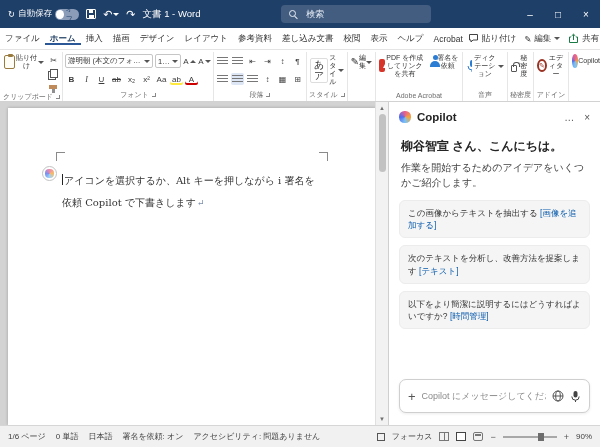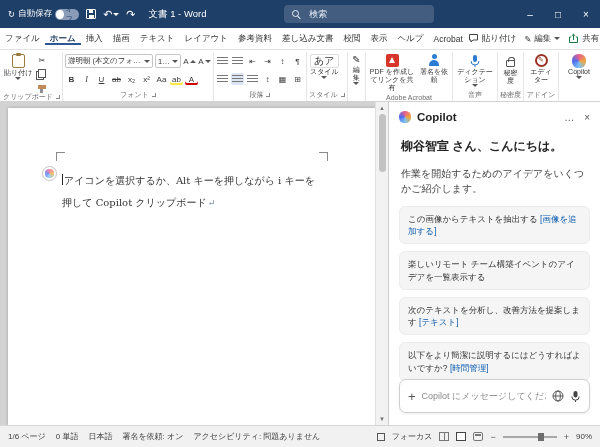--- a/index.html
+++ b/index.html
@@ -10,21 +10,21 @@
 
 .titlebar{height:28px;background:#1e3f68;display:flex;align-items:center;color:#fff;padding-left:8px;gap:7px;flex:0 0 auto}
 .autosave{display:flex;align-items:center;gap:3px;font-size:8.5px}
 .pill{width:24px;height:11px;border-radius:6px;background:#8b9cb8;display:flex;align-items:center;padding:1px;gap:2px}
 .knob{width:9px;height:9px;border-radius:50%;background:#fff}
 .pill span{font-size:7px;color:#1e3f68}
 .tb-ico{color:#fff;font-size:11px;display:flex;align-items:center;gap:1px;cursor:default}
 .floppy{width:10px;height:10px;border:1px solid #fff;border-radius:1px;position:relative;display:inline-block}
 .floppy:before{content:"";position:absolute;top:0;left:2px;width:4px;height:3px;background:#fff}
 .floppy:after{content:"";position:absolute;bottom:0;left:2px;width:5px;height:3px;background:#fff}
-.doc-title{font-size:9.5px;margin-left:6px;white-space:nowrap}
+.doc-title{font-size:9.5px;white-space:nowrap}
 .search{margin:0 auto;width:150px;height:18px;background:rgba(255,255,255,.16);border-radius:4px;display:flex;align-items:center;gap:8px;padding:0 8px;font-size:9px;color:#e8edf5}
 .mag{width:9px;height:9px;position:relative;display:inline-block;flex:0 0 auto}
 .mag:before{content:"";position:absolute;width:5px;height:5px;border:1px solid #e8edf5;border-radius:50%;left:0;top:0}
 .mag:after{content:"";position:absolute;width:4px;height:1px;background:#e8edf5;transform:rotate(45deg);left:5px;top:7px}
 .win-controls{display:flex;height:28px;margin-left:4px}
 .win-controls span{width:28px;display:flex;align-items:center;justify-content:center;font-size:10px;color:#fff}
 
 
 .tabrow{height:22px;background:#fff;display:flex;align-items:stretch;border-bottom:1px solid #e4e4e4;flex:0 0 auto}
 .tabs{display:flex;align-items:center}
@@ -35,21 +35,21 @@
 .dd{width:0;height:0;border-left:3px solid transparent;border-right:3px solid transparent;border-top:3.5px solid #555;display:inline-block}
 .dd-up{width:0;height:0;border-left:3px solid transparent;border-right:3px solid transparent;border-bottom:3.5px solid #555;display:inline-block}
 
 
 .ribbon{height:52px;background:#fff;display:flex;align-items:stretch;padding:2px 1px 0;border-bottom:1px solid #d2d2d2;overflow:hidden;flex:0 0 auto}
 .rgroup{display:flex;flex-direction:column;border-right:1px solid #e6e6e6;padding:1px 2px 0}
 .rg-content{flex:1;display:flex;align-items:flex-start;gap:2px}
 .rg-content.col{flex-direction:column;gap:2px}
 .rg-label{height:12px;font-size:7px;color:#6d6d6d;display:flex;align-items:center;justify-content:center;gap:3px;white-space:nowrap}
 .dlgico{width:4px;height:4px;border-right:1px solid #888;border-bottom:1px solid #888;display:inline-block}
-.bigbtn{display:flex;flex-direction:column;align-items:center;justify-content:flex-start;font-size:7px;color:#333;padding:1px 1px;line-height:1.15;text-align:center;border-radius:2px;cursor:default}
+.bigbtn{display:flex;flex-direction:row;align-items:center;justify-content:flex-start;font-size:7px;color:#333;padding:1px 1px;line-height:1.15;text-align:center;border-radius:2px;cursor:default}
 .smallcol{display:flex;flex-direction:column;gap:1px;padding-top:1px}
 .sbtn{min-width:13px;height:12px;display:flex;align-items:center;justify-content:center;font-size:8px;border-radius:2px;color:#3a3a3a;gap:1px;cursor:default}
 .fontrow{display:flex;gap:2px;align-items:center;height:16px}
 .combo{border:1px solid #c6c6c6;border-radius:2px;height:14px;display:flex;align-items:center;font-size:7.5px;padding:0 2px;gap:2px;background:#fff;color:#333}
 .combo .txt{overflow:hidden;white-space:nowrap;text-overflow:ellipsis}
 .clipico{width:13px;height:14px;border:1px solid #9a7b3f;border-radius:2px;background:#fffdf5;position:relative;margin-bottom:1px}
 .clipico:before{content:"";position:absolute;top:-2px;left:3px;width:5px;height:3px;background:#9a7b3f;border-radius:1px}
 .copyico{width:8px;height:9px;border:1px solid #555;background:#fff;box-shadow:-2px 2px 0 -1px #fff,-2px 2px 0 0 #555;margin:1px 2px 0 3px;display:inline-block}
 .brushico{width:8px;height:4px;background:#c08a5a;position:relative;display:inline-block;margin-top:2px}
 .brushico:after{content:"";position:absolute;left:2.5px;top:4px;width:3px;height:4px;background:#8f8f8f}
@@ -81,21 +81,21 @@
 .vscroll{position:absolute;right:212px;top:0;bottom:0;width:13px;background:#f2f2f2;border-left:1px solid #e0e0e0;display:flex;flex-direction:column;align-items:center}
 .vscroll .arr{font-size:6px;color:#707070;padding:3px 0}
 .vscroll .thumb{width:7px;height:58px;background:#c2c2c2;border-radius:4px}
 .vscroll .arr.btm{margin-top:auto}
 
 
 .cpanel{position:absolute;right:0;top:0;bottom:0;width:212px;background:#fff;border-left:1px solid #cfcfcf;display:flex;flex-direction:column}
 .cp-head{display:flex;align-items:center;gap:6px;padding:9px 10px 6px}
 .cp-title{font-size:11.5px;font-weight:bold;color:#242424}
 .cp-head .hicons{margin-left:auto;display:flex;gap:10px;color:#555;font-size:10px}
-.cp-greet{font-size:12px;font-weight:bold;color:#242424;margin:10px 12px 11px;line-height:1.3}
+.cp-greet{font-size:12px;font-weight:bold;color:#242424;margin:10px 12px 5px;line-height:1.3}
 .cp-intro{font-size:10px;color:#424242;margin:0 12px;line-height:1.5}
 .cp-cards{margin:10px 10px 0;display:flex;flex-direction:column;gap:7px}
 .card{background:#f5f5f5;border:1px solid #ececec;border-radius:6px;padding:6px 8px;font-size:8.5px;line-height:1.45;color:#333;cursor:default}
 .card .link{color:#0b5cad}
 .chat-input{position:absolute;left:10px;right:10px;bottom:12px;height:34px;border:1px solid #cfcfcf;border-radius:7px;background:#fff;box-shadow:0 1px 3px rgba(0,0,0,.08);display:flex;align-items:center;gap:6px;padding:0 8px}
 .chat-input .plus{font-size:13px;color:#555}
 .chat-input .ph{flex:1;font-size:9px;color:#8a8a8a;white-space:nowrap;overflow:hidden}
 
 
 .statusbar{height:22px;background:#f1f1f1;border-top:1px solid #d6d6d6;display:flex;align-items:center;gap:10px;padding:0 8px;font-size:8px;color:#3f3f3f;flex:0 0 auto}
@@ -145,21 +145,21 @@
       <span>×</span>
     </div>
   </div>
 
   <div class="tabrow">
     <div class="tabs">
       <span class="tab">ファイル</span>
       <span class="tab active">ホーム</span>
       <span class="tab">挿入</span>
       <span class="tab">描画</span>
-      <span class="tab">テキスト</span>
+      <span class="tab">デザイン</span>
       <span class="tab">レイアウト</span>
       <span class="tab">参考資料</span>
       <span class="tab">差し込み文書</span>
       <span class="tab">校閲</span>
       <span class="tab">表示</span>
       <span class="tab">ヘルプ</span>
       <span class="tab">Acrobat</span>
     </div>
     <div class="tab-actions">
       <span class="taction">
@@ -382,21 +382,21 @@
 
   <div class="workspace">
 
     <div class="page">
       <span class="crop tl"></span>
       <span class="crop tr"></span>
       <span class="margin-cp">
           <span class="cp-logo"></span>
         </span>
       <div class="doc-text">
-        <span class="caret"></span><span>アイコンを選択するか、Alt キーを押しながら i キーを押して Copilot クリップボード</span><span class="para-mark">↵</span>
+        <span class="caret"></span><span>アイコンを選択するか、Alt キーを押しながら i 署名を依頼 Copilot で下書きします</span><span class="para-mark">↵</span>
       </div>
     </div>
 
     <div class="vscroll">
       <span class="arr">▲</span>
       <span class="thumb"></span>
       <span class="arr btm">▼</span>
     </div>
 
     <aside class="cpanel">
@@ -406,23 +406,20 @@
         <span class="hicons">
           <span>…</span>
           <span>×</span>
         </span>
       </div>
       <div class="cp-greet">柳谷智宣 さん、こんにちは。</div>
       <div class="cp-intro">作業を開始するためのアイデアをいくつかご紹介します。</div>
       <div class="cp-cards">
         <div class="card">
           <span>この画像からテキストを抽出する </span><span class="link">[画像を追加する]</span>
-        </div>
-        <div class="card">
-          <span>楽しいリモート チーム構築イベントのアイデアを一覧表示する</span><span class="link"></span>
         </div>
         <div class="card">
           <span>次のテキストを分析し、改善方法を提案します </span><span class="link">[テキスト]</span>
         </div>
         <div class="card">
           <span>以下をより簡潔に説明するにはどうすればよいですか? </span><span class="link">[時間管理]</span>
         </div>
       </div>
       <div class="chat-input">
         <span class="plus">+</span>

